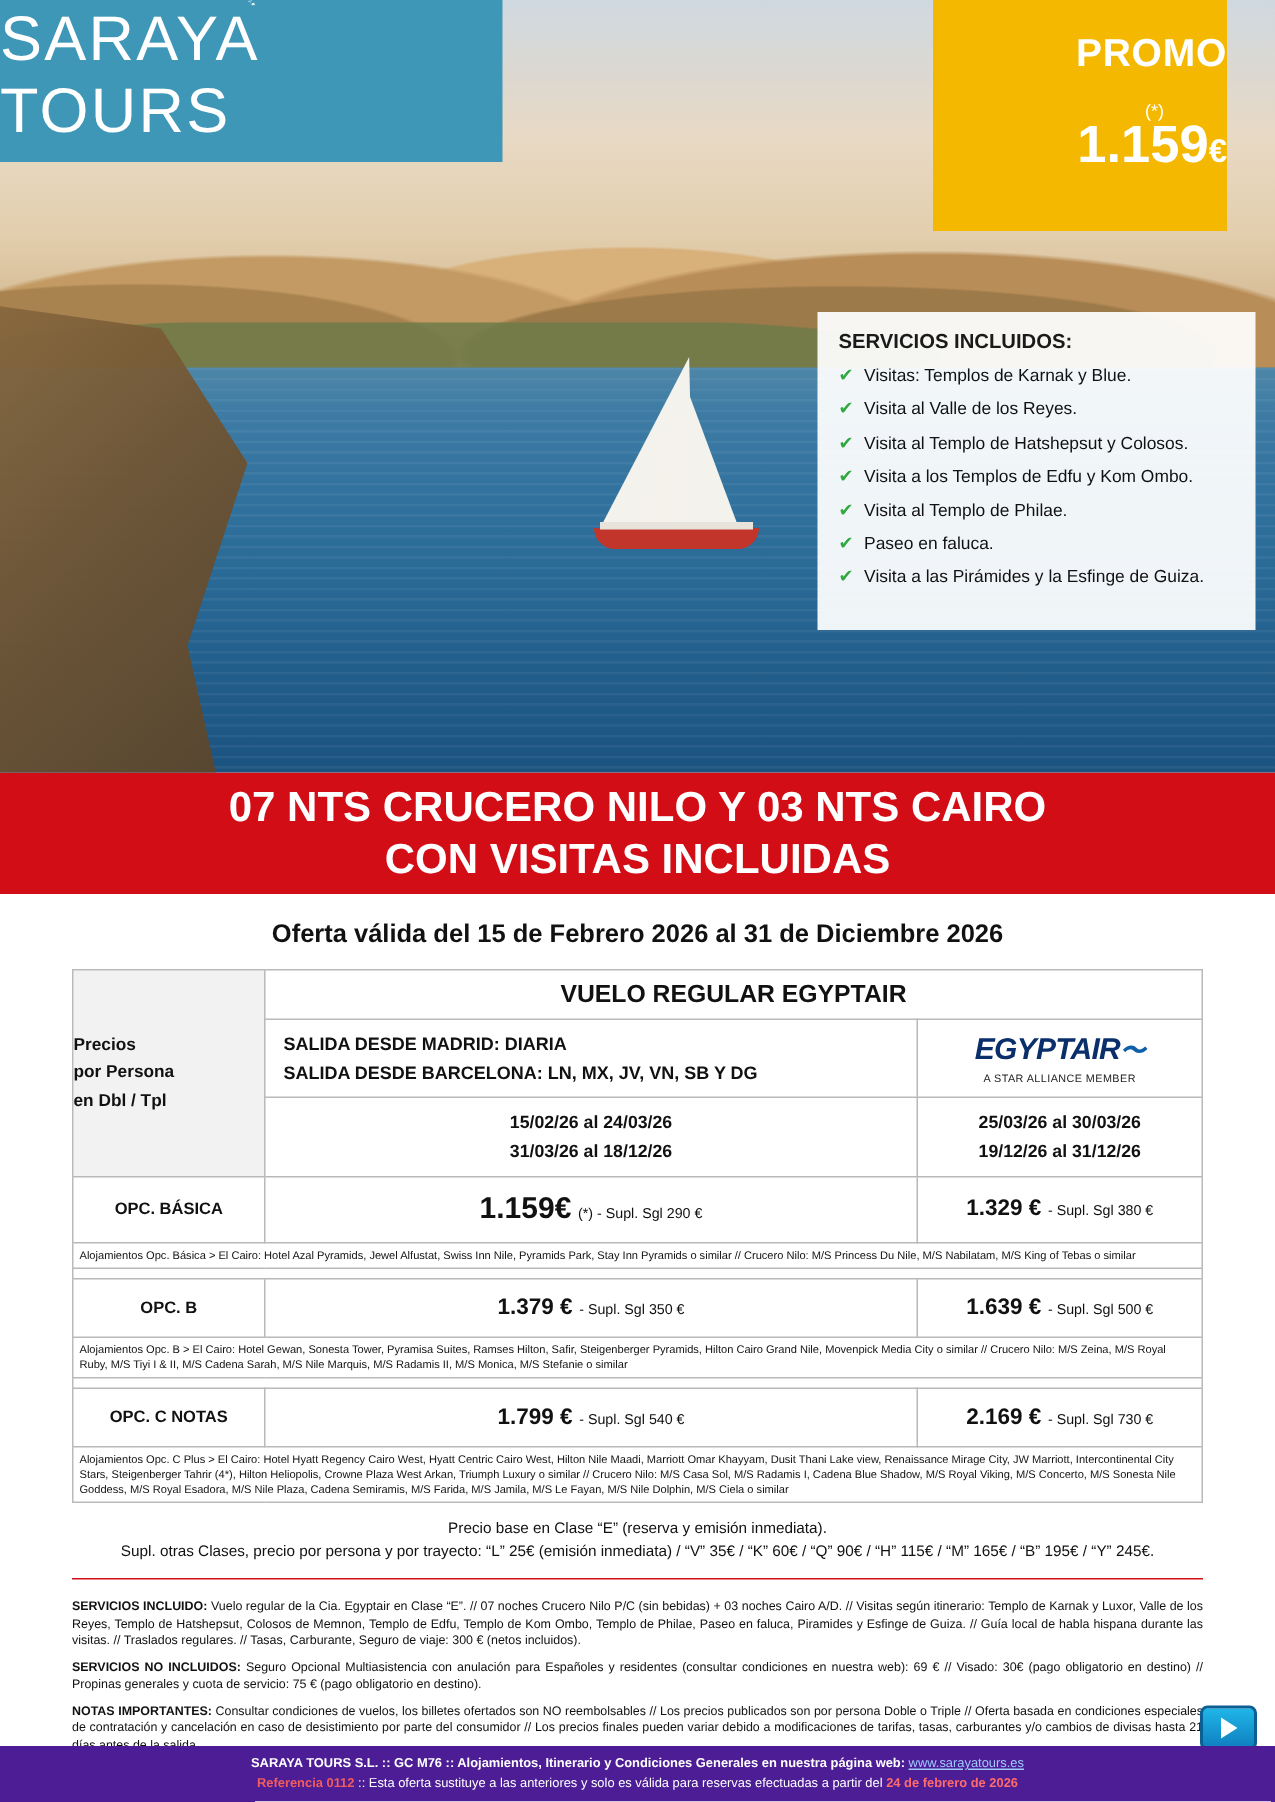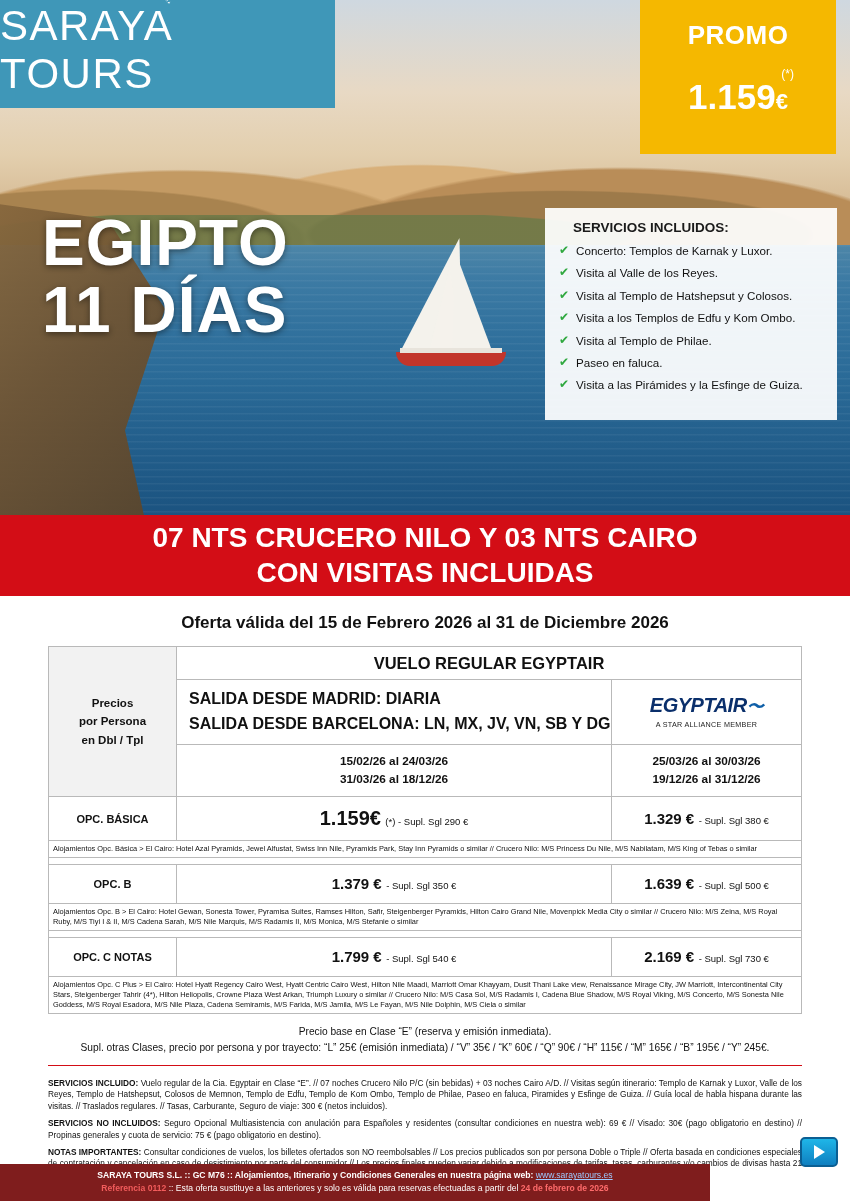--- a/index.html
+++ b/index.html
@@ -82,24 +82,24 @@
     display: flex; flex-direction: column; align-items: center; justify-content: flex-end;
     padding-bottom: 10px;
   }
   .logo-mark { width: 70px; height: 44px; margin-bottom: -2px; }
   .logo-text {
     font-size: 42px; font-weight: normal; letter-spacing: 1.5px;
   }
 
   
   .promo {
-    position: absolute; top: 0; right: 14px;
+    position: absolute; top: 0; right: 32px;
     width: 196px; height: 154px;
     background: #f5b800;
-    display: flex; flex-direction: column; align-items: center;
+    display: flex; flex-direction: column; align-items: flex-end;
     padding-top: 20px;
   }
   .promo-label { color: #fff; font-size: 26px; font-weight: bold; letter-spacing: .5px; }
   .promo-star { color: #fff; font-size: 12px; align-self: flex-end; margin-right: 42px; margin-top: 16px; }
   .promo-price { color: #fff; font-size: 35px; font-weight: bold; margin-top: -4px; }
   .promo-price .cur { font-size: 22px; }
 
   
   .headline {
     position: absolute; top: 210px; left: 42px;
@@ -110,21 +110,21 @@
   }
 
   
   .services {
     position: absolute; top: 208px; left: 545px;
     width: 292px; min-height: 212px;
     background: rgba(255,255,255,0.93);
     padding: 12px 12px 10px 14px;
   }
   .services h3 {
-    font-size: 13.5px; color: #1a1a1a; margin-bottom: 9px; font-weight: bold; margin-left: 14px;
+    font-size: 13.5px; color: #1a1a1a; margin-bottom: 9px; font-weight: bold;
   }
   .svc-item {
     display: flex; align-items: flex-start; gap: 7px;
     font-size: 11.6px; color: #111; margin-bottom: 8.5px; line-height: 1.2;
   }
   .check { color: #2fa83f; font-size: 12px; line-height: 1.1; flex: 0 0 auto; }
 
   
   .red-banner {
     width: 850px; height: 81px;
@@ -141,27 +141,27 @@
     font-size: 17px; font-weight: bold; color: #111;
     padding: 17px 0 13px;
   }
 
   
   .table-wrap { padding: 0 48px; }
   table.price { width: 100%; border-collapse: collapse; }
   table.price td, table.price th { border: 1px solid #b9b9b9; vertical-align: middle; }
 
   .left-head {
-    width: 128px; text-align: center; font-size: 11.5px; font-weight: bold;
+    width: 128px; font-size: 11.5px; font-weight: bold;
     line-height: 1.6; background: #f2f2f2; color: #111;
   }
   .reg-title {
     text-align: center; font-size: 16.5px; font-weight: bold; padding: 7px 0 6px; color: #111;
   }
-  .dep-cell { font-size: 16px; font-weight: bold; line-height: 1.55; padding: 7px 0 7px 12px; color: #111; }
+  .dep-cell { font-size: 12px; font-weight: bold; line-height: 1.55; padding: 7px 0 7px 12px; color: #111; }
   .air-cell { width: 190px; text-align: center; padding: 4px 0; }
   .air-logo { font-size: 20px; font-weight: bold; font-style: italic; color: #0a2f6b; letter-spacing: -.5px; }
   .air-logo .swoosh { color: #0f5fa8; font-size: 17px; }
   .air-sub { font-size: 7.2px; color: #222; letter-spacing: .3px; margin-top: 2px; }
 
   .date-cell {
     text-align: center; font-size: 11.8px; font-weight: bold; line-height: 1.6;
     padding: 7px 0; color: #111;
   }
   .opc-cell {
@@ -185,22 +185,22 @@
   .legal {
     padding: 6px 48px 0;
     font-size: 8.3px; line-height: 1.38; color: #111; text-align: justify;
   }
   .legal p { margin-bottom: 6px; }
   .legal b { font-weight: bold; }
   .hr-red { border: none; border-top: 1px solid #d30d16; margin: 2px 48px 6px; }
 
   
   .footer {
-    position: absolute; bottom: 0; left: 0; width: 710px;
-    background: #7f1d1d; color: #fff;
+    position: absolute; bottom: 0; left: 0; width: 850px;
+    background: #4c1d95; color: #fff;
     text-align: center; padding: 5px 0 6px;
     font-size: 8.6px; line-height: 1.5;
   }
   .footer a { color: #9ec9ff; text-decoration: underline; }
   .footer .ref { color: #f25c5c; font-weight: bold; }
   .footer .red-date { color: #ff6b6b; font-weight: bold; }
 
   .badge-icon {
     position: absolute; right: 12px; bottom: 34px;
     width: 38px; height: 30px; border-radius: 5px;
@@ -240,30 +240,26 @@
   </div>
 
   <div class="promo">
     <div class="promo-label">PROMO</div>
     <div class="promo-star">(*)</div>
     <div class="promo-price">
       <span>1.159</span><span class="cur">€</span>
     </div>
   </div>
 
-  <div class="headline">
-    <div>EGIPTO</div>
-    <div>11 DÍAS</div>
-  </div>
 
   <div class="services">
     <h3>SERVICIOS INCLUIDOS:</h3>
     <div class="svc-item">
         <span class="check">✔</span>
-        <span>Concerto: Templos de Karnak y Luxor.</span>
+        <span>Visitas: Templos de Karnak y Blue.</span>
       </div>
     <div class="svc-item">
         <span class="check">✔</span>
         <span>Visita al Valle de los Reyes.</span>
       </div>
     <div class="svc-item">
         <span class="check">✔</span>
         <span>Visita al Templo de Hatshepsut y Colosos.</span>
       </div>
     <div class="svc-item">

